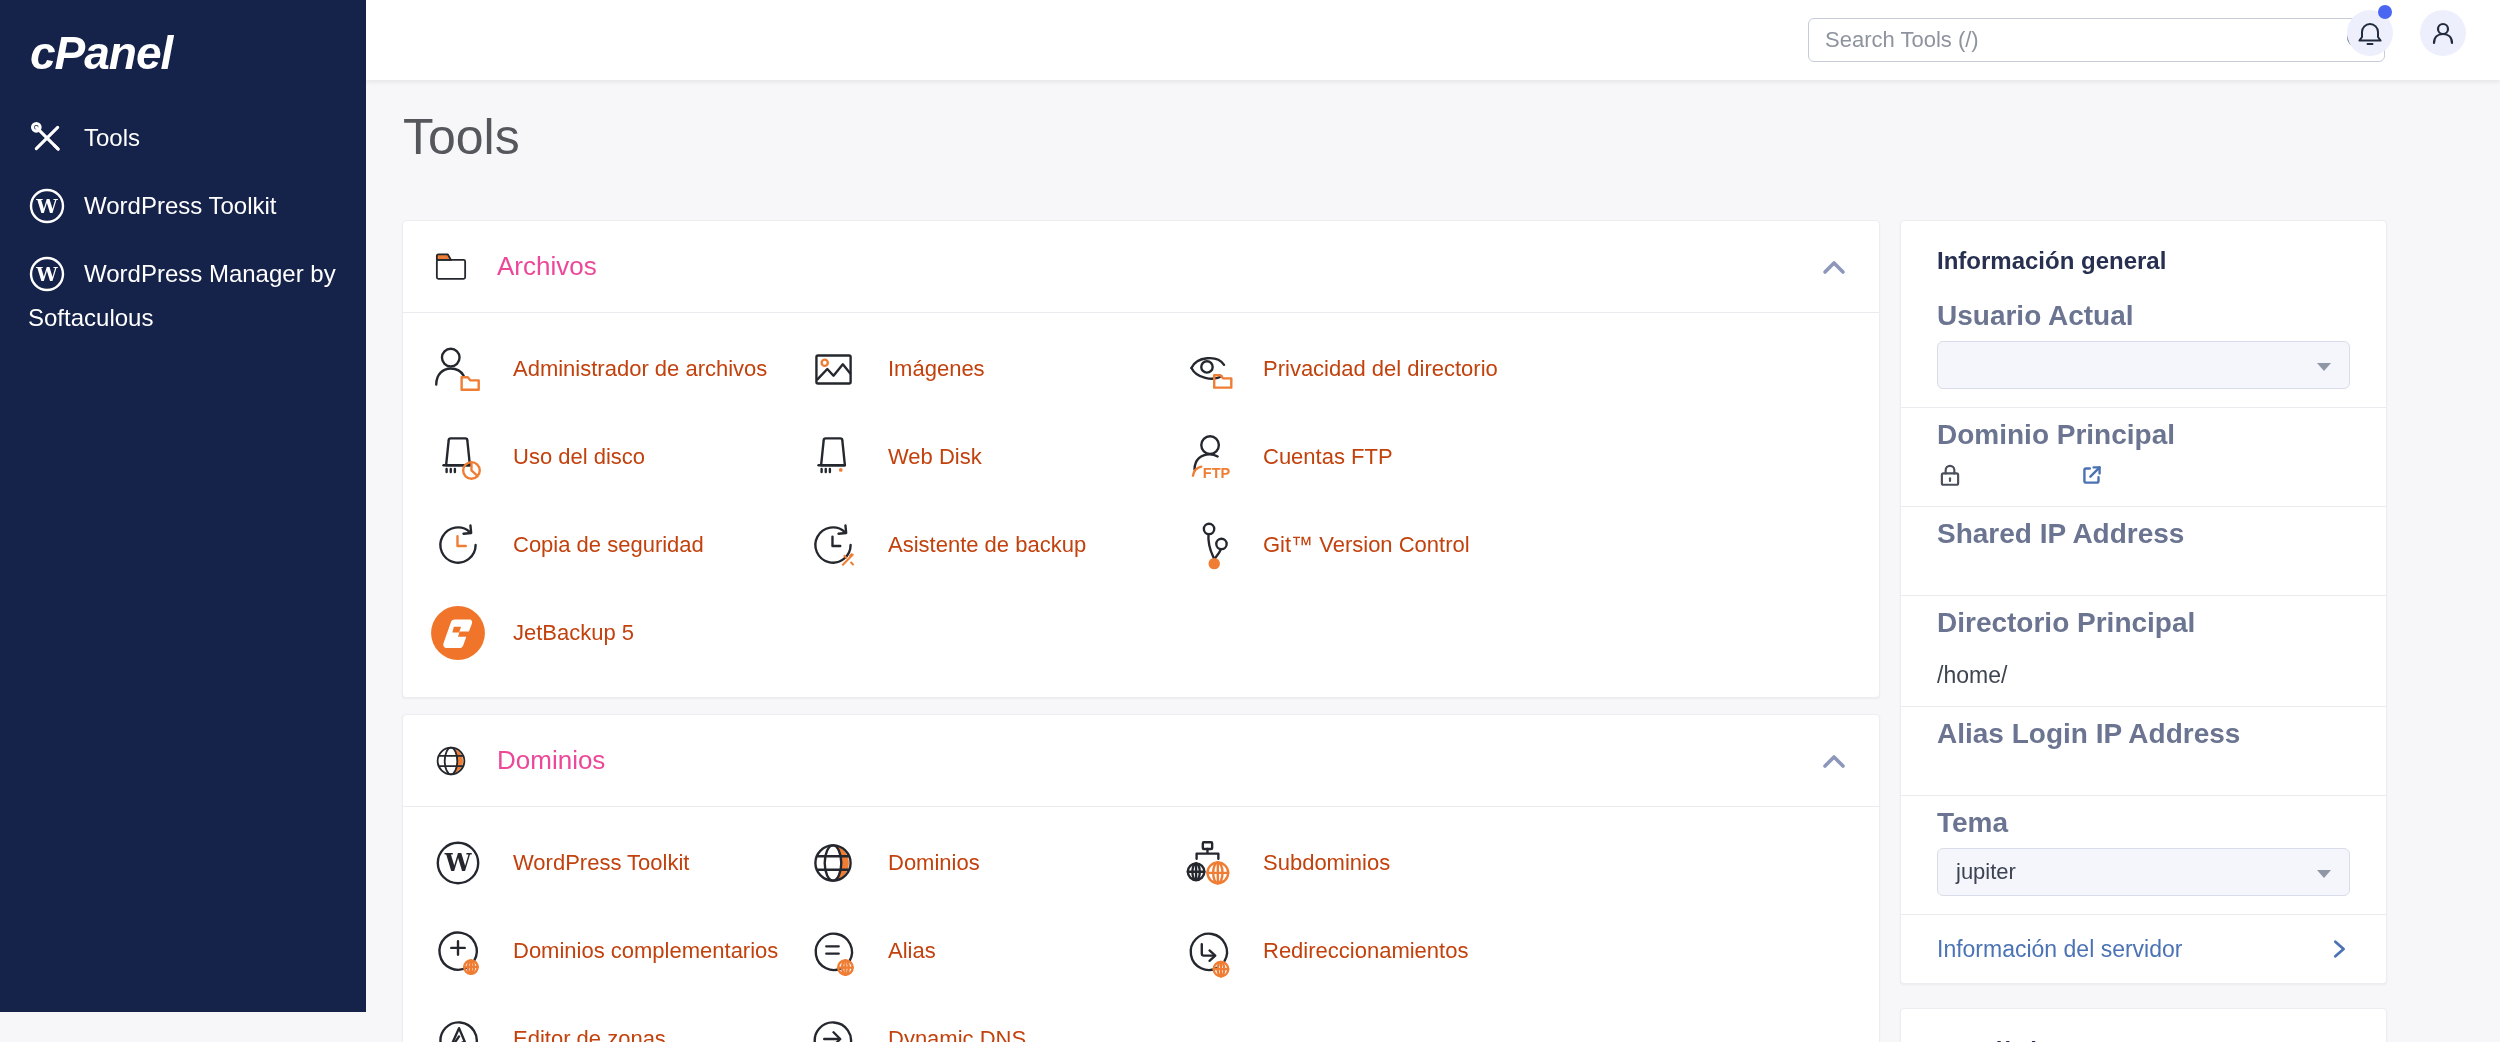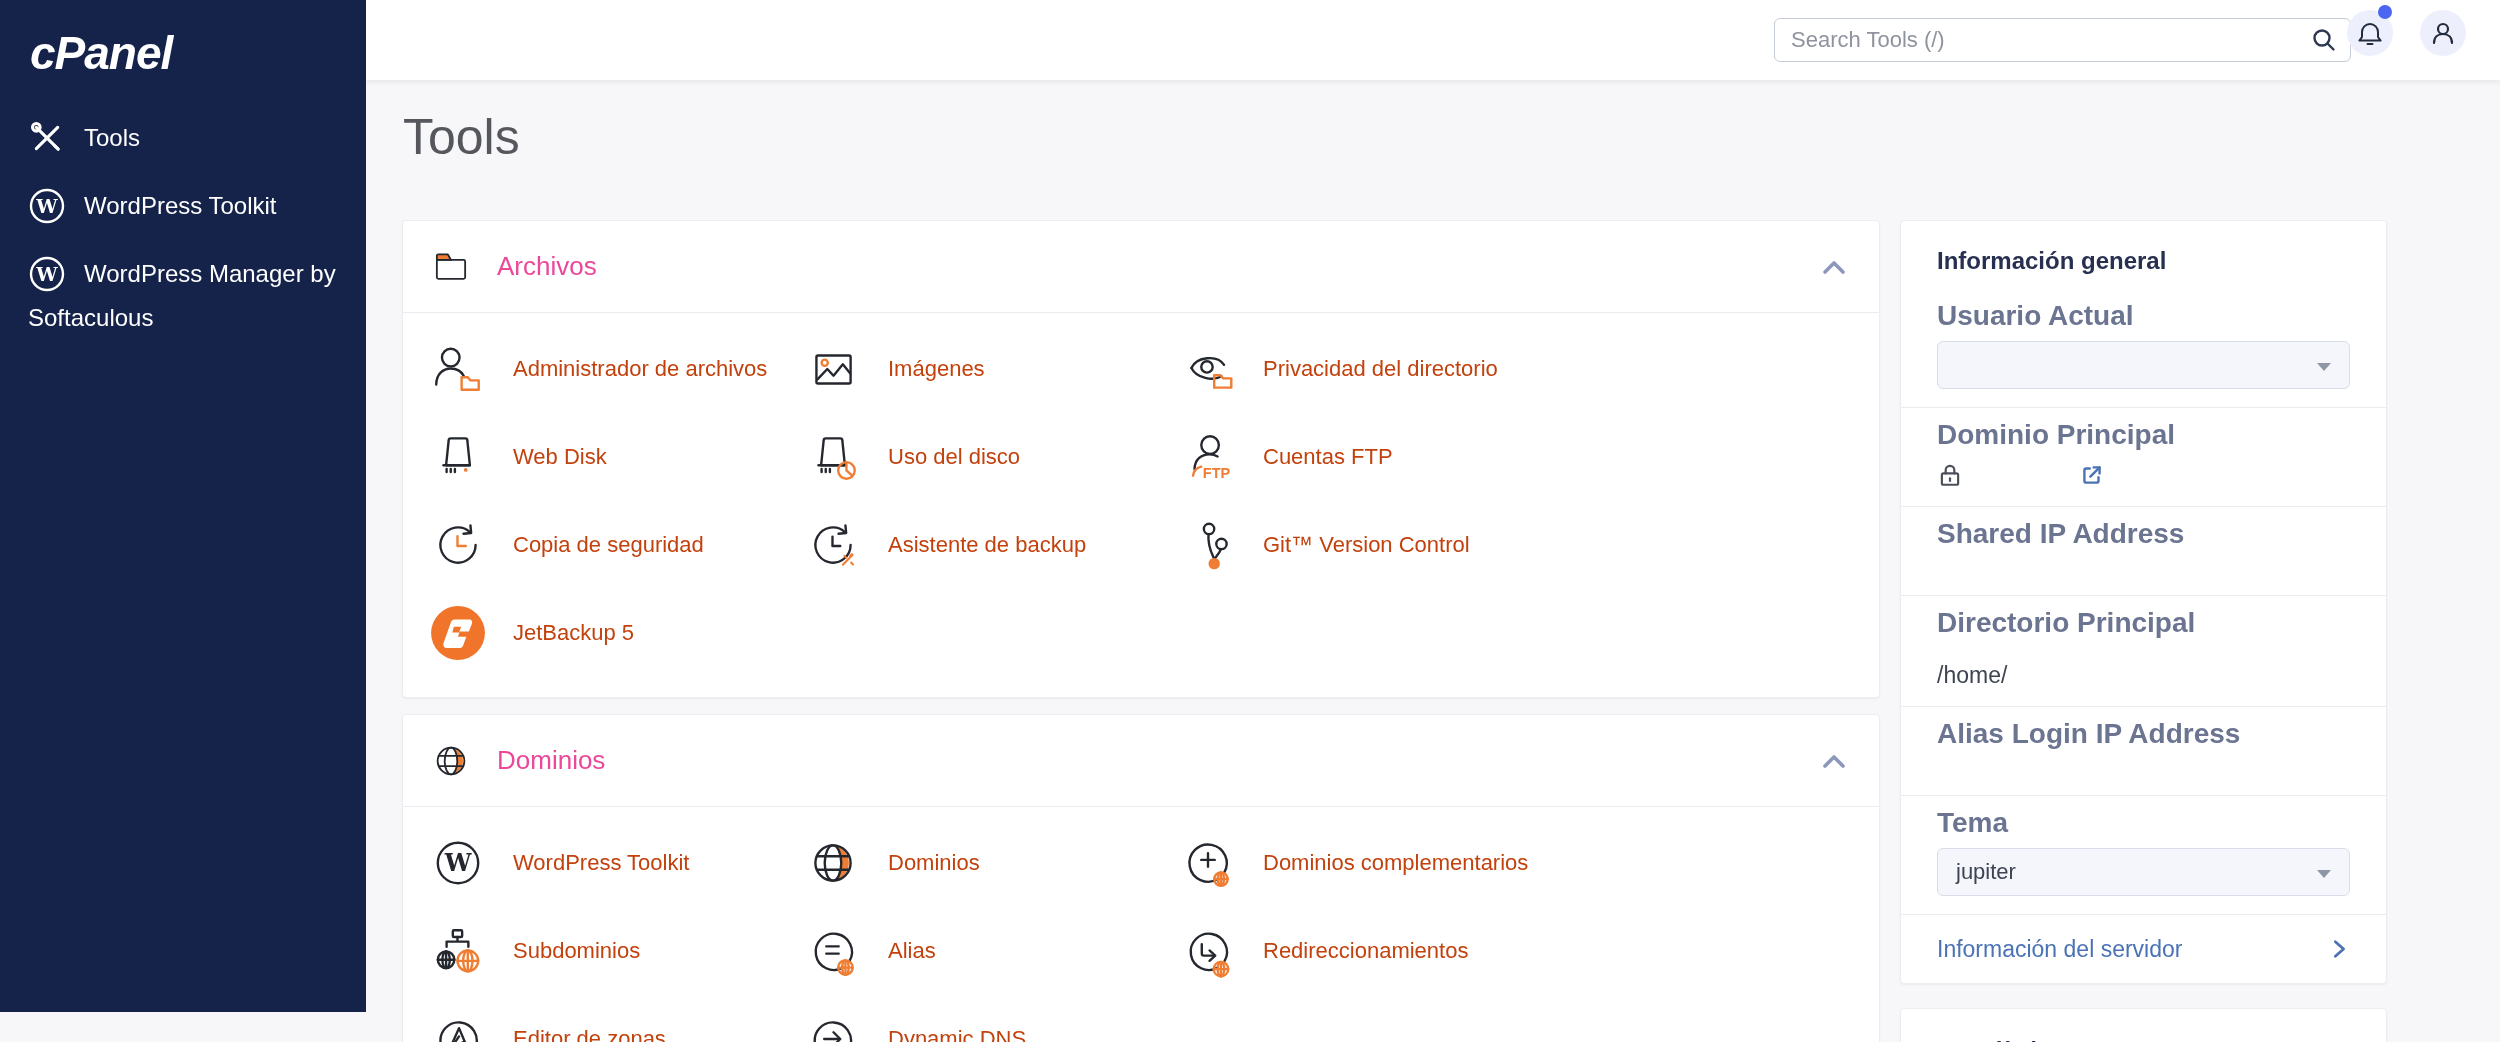--- a/index.html
+++ b/index.html
@@ -9,21 +9,21 @@
   
   .sidebar{position:absolute;left:0;top:0;width:366px;height:1012px;background:#15224a;color:#fff;}
   .logo{padding:26px 0 0 30px;font-size:46px;font-weight:800;font-style:italic;letter-spacing:-1px;color:#fff;}
   .nav{margin-top:36px;padding:0 28px;}
   .nav-item{display:block;margin-bottom:24px;font-size:24px;line-height:44px;color:#fff;cursor:pointer;}
   .nav-icon{display:inline-block;width:38px;height:38px;vertical-align:-11px;margin-right:18px;}
   .nav-icon svg{width:38px;height:38px;}
 
   
   .topbar{position:absolute;left:366px;top:0;width:2134px;height:80px;background:#fff;box-shadow:0 2px 5px rgba(23,28,38,.08);z-index:5;}
-  .search-wrap{position:absolute;left:1408px;top:18px;width:577px;height:44px;}
+  .search-wrap{position:absolute;left:1442px;top:18px;width:577px;height:44px;}
   .search-input{box-sizing:border-box;width:100%;height:100%;border:1.5px solid #c6ccd8;border-radius:6px;padding:0 54px 0 16px;font-size:22px;color:#3c4352;background:#fff;font-family:"Liberation Sans",sans-serif;}
   .search-input::placeholder{color:#8e939e;}
   .search-icon{position:absolute;right:14px;top:9px;width:26px;height:26px;}
   .round-btn{position:absolute;top:10px;width:46px;height:46px;border-radius:50%;background:#edf0fc;border:none;cursor:pointer;display:flex;align-items:center;justify-content:center;padding:0;}
   .bell-btn{left:1981px;}
   .user-btn{left:2054px;}
   .badge-dot{position:absolute;left:2012px;top:5px;width:14px;height:14px;border-radius:50%;background:#4b66f0;}
 
   
   .content{position:absolute;left:366px;top:80px;width:2134px;height:962px;background:#f7f7f9;overflow:hidden;}
@@ -161,35 +161,35 @@
                   <circle cx="27" cy="26" r="5.5"></circle>
                   <path stroke="#ef7d33" d="M34 34 h6 l2.5 3 h8 v9 h-16.5 z"></path>
                 </svg></span>
               <span class="tool-label">Privacidad del directorio</span>
             </a>
             <a class="tool-item">
               <span class="tool-ic"><svg viewBox="0 0 56 56" fill="none" stroke="#24272d" stroke-width="2.3" stroke-linecap="round" stroke-linejoin="round">
                   <path d="M21 10 h14 a2 2 0 0 1 2 2 l2.5 24 h-23 l2.5-24 a2 2 0 0 1 2-2 z"></path>
                   <path d="M14 36 h25"></path>
                   <path d="M17 39.5 v3 M21 39.5 v3 M25 39.5 v3"></path>
-                  <circle cx="35.5" cy="40.5" r="1.8" fill="#ef7d33" stroke="none"></circle>
-                </svg></span>
-              <span class="tool-label">Web Disk</span>
+                  <g stroke="#ef7d33">
+                    <circle cx="41" cy="41" r="8"></circle>
+                    <path d="M41 41 V33.5 M41 41 l5.5 5"></path>
+                  </g>
+                </svg></span>
+              <span class="tool-label">Uso del disco</span>
             </a>
             <a class="tool-item">
               <span class="tool-ic"><svg viewBox="0 0 56 56" fill="none" stroke="#24272d" stroke-width="2.3" stroke-linecap="round" stroke-linejoin="round">
                   <path d="M21 10 h14 a2 2 0 0 1 2 2 l2.5 24 h-23 l2.5-24 a2 2 0 0 1 2-2 z"></path>
                   <path d="M14 36 h25"></path>
                   <path d="M17 39.5 v3 M21 39.5 v3 M25 39.5 v3"></path>
-                  <g stroke="#ef7d33">
-                    <circle cx="41" cy="41" r="8"></circle>
-                    <path d="M41 41 V33.5 M41 41 l5.5 5"></path>
-                  </g>
-                </svg></span>
-              <span class="tool-label">Uso del disco</span>
+                  <circle cx="35.5" cy="40.5" r="1.8" fill="#ef7d33" stroke="none"></circle>
+                </svg></span>
+              <span class="tool-label">Web Disk</span>
             </a>
             <a class="tool-item">
               <span class="tool-ic"><svg viewBox="0 0 56 56" fill="none" stroke="#24272d" stroke-width="2.3" stroke-linecap="round" stroke-linejoin="round">
                   <circle cx="30" cy="16.5" r="8.5"></circle>
                   <path d="M15 40 c0-9.5 6.5-14.5 14.5-14.5 c3 0 5.5 .7 7.8 2"></path>
                   <path d="M13.5 46 q1.5-7.5 8-8.7" stroke="#ef7d33"></path>
                   <text x="23" y="48.5" font-family="Liberation Sans, sans-serif" font-size="14" font-weight="bold" fill="#ef7d33" stroke="none">FTP</text>
                 </svg></span>
               <span class="tool-label">Cuentas FTP</span>
             </a>
@@ -264,46 +264,46 @@
               <span class="tool-ic"><svg viewBox="0 0 56 56" fill="none" stroke="#24272d" stroke-width="2.3" stroke-linecap="round" stroke-linejoin="round">
                   <path d="M30 11.4 a17 17 0 0 1 0 33.2 c7.2-9 7.2-24.2 0-33.2 z" fill="#ef7d33" stroke="none"></path>
                   <circle cx="28" cy="28" r="17"></circle>
                   <ellipse cx="28" cy="28" rx="8" ry="17"></ellipse>
                   <path d="M12.6 21.5 h30.8 M12.6 34.5 h30.8"></path>
                 </svg></span>
               <span class="tool-label">Dominios</span>
             </a>
             <a class="tool-item">
               <span class="tool-ic"><svg viewBox="0 0 56 56" fill="none" stroke="#24272d" stroke-width="2.3" stroke-linecap="round" stroke-linejoin="round">
+                  <rect x="23" y="8" width="9" height="6.5" rx="1"></rect>
+                  <path d="M27.5 14.5 V19 M17 24 V19 H38 V24"></path>
+                  <g>
+                    <circle cx="16.5" cy="36.5" r="8"></circle>
+                    <path d="M8.5 36.5 h16 M16.5 28.5 v16"></path>
+                    <ellipse cx="16.5" cy="36.5" rx="3.6" ry="8"></ellipse>
+                  </g>
+                  <g stroke="#ef7d33">
+                    <circle cx="37.5" cy="37.5" r="10"></circle>
+                    <path d="M27.5 37.5 h20 M37.5 27.5 v20"></path>
+                    <ellipse cx="37.5" cy="37.5" rx="4.5" ry="10"></ellipse>
+                  </g>
+                </svg></span>
+              <span class="tool-label">Subdominios</span>
+            </a>
+            <a class="tool-item">
+              <span class="tool-ic"><svg viewBox="0 0 56 56" fill="none" stroke="#24272d" stroke-width="2.3" stroke-linecap="round" stroke-linejoin="round">
                   <path d="M37.5 43.5 A18 18 0 1 1 43.5 37.5"></path>
                   <path d="M28 18.5 v13 M21.5 25 h13"></path>
                   <g stroke="#ef7d33">
                     <circle cx="40.5" cy="43.5" r="6.5"></circle>
                     <path d="M34 43.5 h13 M40.5 37 v13"></path>
                     <ellipse cx="40.5" cy="43.5" rx="2.9250000000000003" ry="6.5"></ellipse>
                   </g>
                 </svg></span>
               <span class="tool-label">Dominios complementarios</span>
-            </a>
-            <a class="tool-item">
-              <span class="tool-ic"><svg viewBox="0 0 56 56" fill="none" stroke="#24272d" stroke-width="2.3" stroke-linecap="round" stroke-linejoin="round">
-                  <rect x="23" y="8" width="9" height="6.5" rx="1"></rect>
-                  <path d="M27.5 14.5 V19 M17 24 V19 H38 V24"></path>
-                  <g>
-                    <circle cx="16.5" cy="36.5" r="8"></circle>
-                    <path d="M8.5 36.5 h16 M16.5 28.5 v16"></path>
-                    <ellipse cx="16.5" cy="36.5" rx="3.6" ry="8"></ellipse>
-                  </g>
-                  <g stroke="#ef7d33">
-                    <circle cx="37.5" cy="37.5" r="10"></circle>
-                    <path d="M27.5 37.5 h20 M37.5 27.5 v20"></path>
-                    <ellipse cx="37.5" cy="37.5" rx="4.5" ry="10"></ellipse>
-                  </g>
-                </svg></span>
-              <span class="tool-label">Subdominios</span>
             </a>
             <a class="tool-item">
               <span class="tool-ic"><svg viewBox="0 0 56 56" fill="none" stroke="#24272d" stroke-width="2.3" stroke-linecap="round" stroke-linejoin="round">
                   <path d="M37.5 44 A17.5 17.5 0 1 1 44 37.5"></path>
                   <path d="M21.5 23.5 h12 M21.5 30.5 h12"></path>
                   <g stroke="#ef7d33">
                     <circle cx="40" cy="44" r="7"></circle>
                     <path d="M33 44 h14 M40 37 v14"></path>
                     <ellipse cx="40" cy="44" rx="3.15" ry="7"></ellipse>
                   </g>

